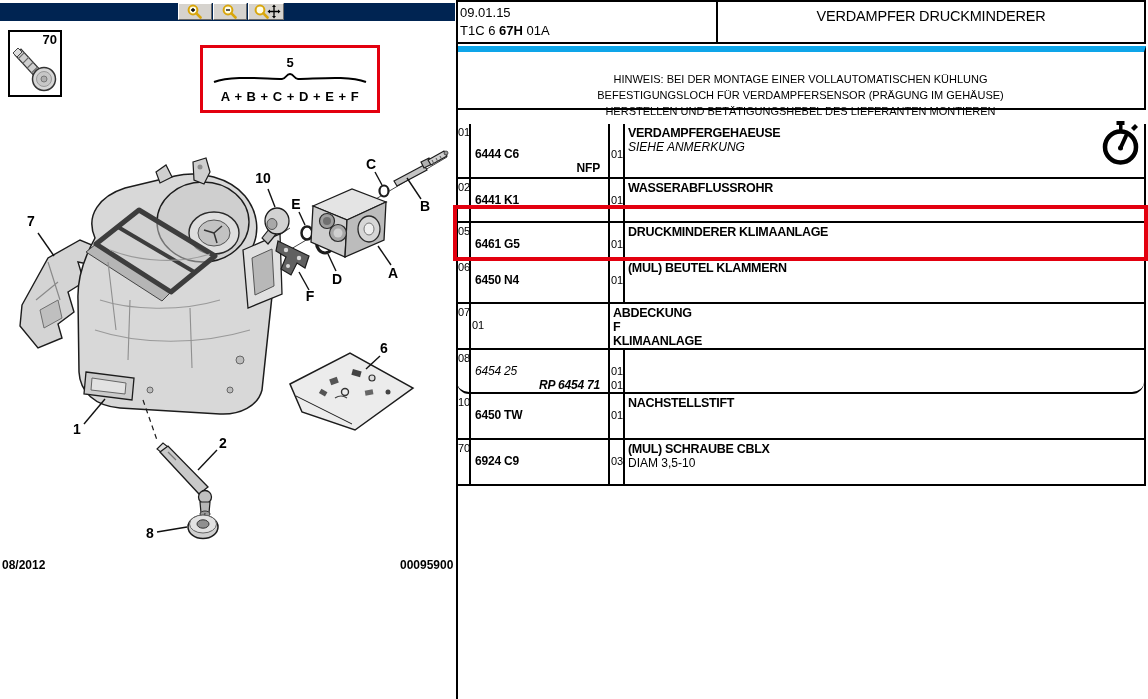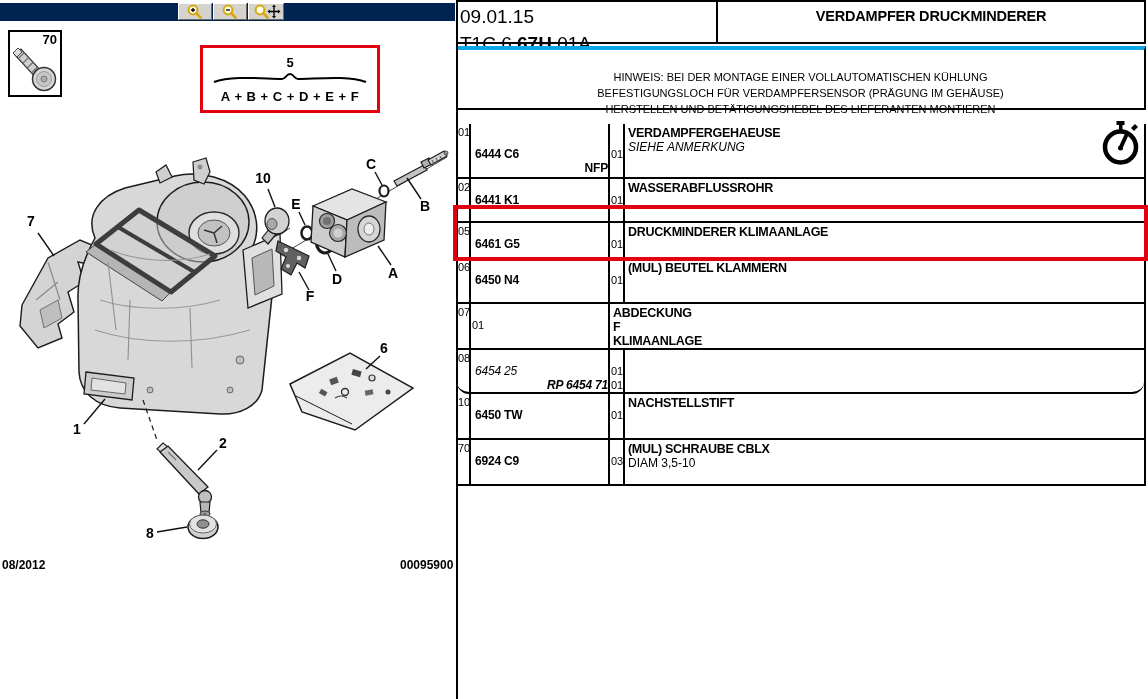--- a/index.html
+++ b/index.html
@@ -17,36 +17,36 @@
                background:#fff;z-index:3;box-sizing:border-box;text-align:center;}
   .f-num{font-weight:bold;font-size:13px;padding-top:7px;}
   .f-text{font-weight:bold;font-size:13px;letter-spacing:0.5px;margin-top:1px;}
   .footer-txt{position:absolute;font-weight:bold;font-size:12px;z-index:2;}
   .divider{position:absolute;left:456px;top:0;width:2px;height:699px;background:#000;z-index:4;}
   
   .rp{position:absolute;left:457px;top:0;width:691px;z-index:2;}
   .hdr{position:absolute;left:0;top:0;width:689px;height:44px;border-top:2px solid #000;
        border-bottom:2px solid #000;border-right:2px solid #000;box-sizing:border-box;display:flex;}
   .hdr-left{width:261px;border-right:2px solid #000;box-sizing:border-box;padding:2px 0 0 3px;
-            font-size:19px;line-height:1.4;}
-  .hdr-right{flex:1;text-align:center;font-weight:bold;font-size:14.5px;padding-top:6px;letter-spacing:-0.2px;}
-  .note{position:absolute;left:0;top:46px;width:689px;height:64px;border-top:4px solid #0ea5e9;
+            font-size:13px;line-height:1.4;}
+  .hdr-right{flex:1;text-align:center;font-weight:normal;font-size:14.5px;padding-top:6px;letter-spacing:-0.2px;}
+  .note{position:absolute;left:0;top:46px;width:689px;height:64px;border-top:6px solid #0ea5e9;
         border-bottom:2px solid #000;border-right:2px solid #000;box-sizing:border-box;
         text-align:center;font-size:11px;line-height:16px;padding-top:19px;}
   .tbl{position:absolute;left:0;top:124px;width:689px;border-right:2px solid #000;box-sizing:border-box;}
   .row{display:grid;grid-template-columns:14px 139px 15px 1fr;border-bottom:2px solid #000;
        box-sizing:border-box;position:relative;}
   .c{box-sizing:border-box;position:relative;}
   .c1,.c2,.c3{border-right:2px solid #000;}
   .c1{font-size:11px;padding:2px 0 0 1px;}
   .c2{padding-top:14px;line-height:14px;font-size:12px;}
   .row.r3 .c2,.row.r3 .c3{padding-top:23px;}
   .c2 .ref{font-weight:bold;padding-left:4px;letter-spacing:-0.2px;}
   .c2 .ref.plain{font-weight:normal;font-style:italic;}
-  .c2 .extra{font-weight:bold;text-align:right;padding-right:0;letter-spacing:-0.2px;}
+  .c2 .extra{font-weight:bold;text-align:right;padding-right:8px;letter-spacing:-0.2px;}
   .c2 .extra.rp-it{font-style:italic;}
   .c3{padding-top:14px;line-height:14px;font-size:11px;text-align:left;padding-left:1px;}
   .c4{padding:2px 0 0 3px;font-size:12.5px;line-height:14px;}
   .c4 .d1{font-weight:bold;letter-spacing:-0.3px;}
   .c4 .d2{font-size:12px;}
   .c4 .d2.it{font-style:italic;}
   .red-hl{position:absolute;left:453px;top:205px;width:695px;height:56px;border:4px solid #e3000f;
           box-sizing:border-box;z-index:6;pointer-events:none;}
   .stopwatch{position:absolute;left:1098px;top:119px;z-index:3;}
 </style>

